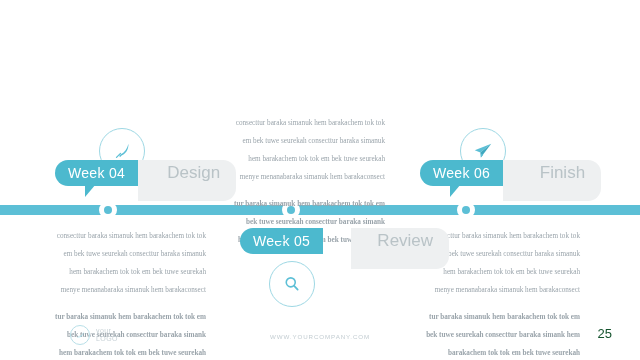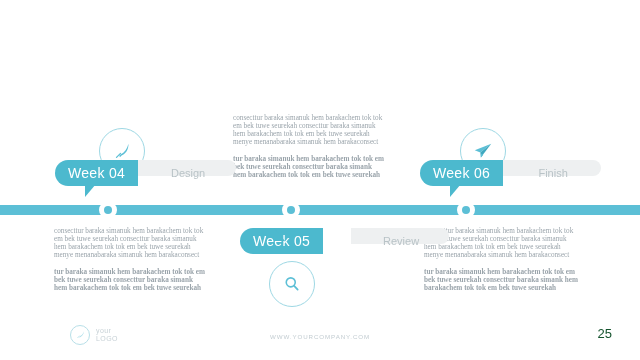--- a/index.html
+++ b/index.html
@@ -123,39 +123,40 @@
     top: 0px;
     border-left: 11px solid #4cb9ce;
     border-top: 13px solid transparent;
     border-bottom: 0;
   }
 
   .bubble-title {
     background: #eef0f1;
     color: #b9c3c7;
     font-family: "Liberation Sans", sans-serif;
-    font-size: 11px;
+    font-size: 17px;
     padding: 0 16px 0 18px;
-    height: 16px;
+    height: 41px;
     line-height: 26px;
     border-radius: 0 13px 13px 0;
     white-space: nowrap;
     min-width: 64px;
-    text-align: center;
+    text-align: right;
     z-index: 1;
   }
 
   
   .text-block {
     position: absolute;
     color: #9aa4ab;
     font-family: "Liberation Serif", "DejaVu Serif", serif;
     font-size: 7.2px;
-    line-height: 8px;
+    line-height: 18px;
     width: 152px;
+    text-align: right;
   }
   .text-block p { margin: 0 0 9px 0; }
   .text-block p:last-child { margin-bottom: 0; font-weight: bold; }
 
   .tb-top-center  { left: 233px; top: 114px; }
   .tb-bot-left    { left: 54px;  top: 227px; }
   .tb-bot-right   { left: 424px; top: 227px; width: 156px; }
 
   
   .footer-logo {

